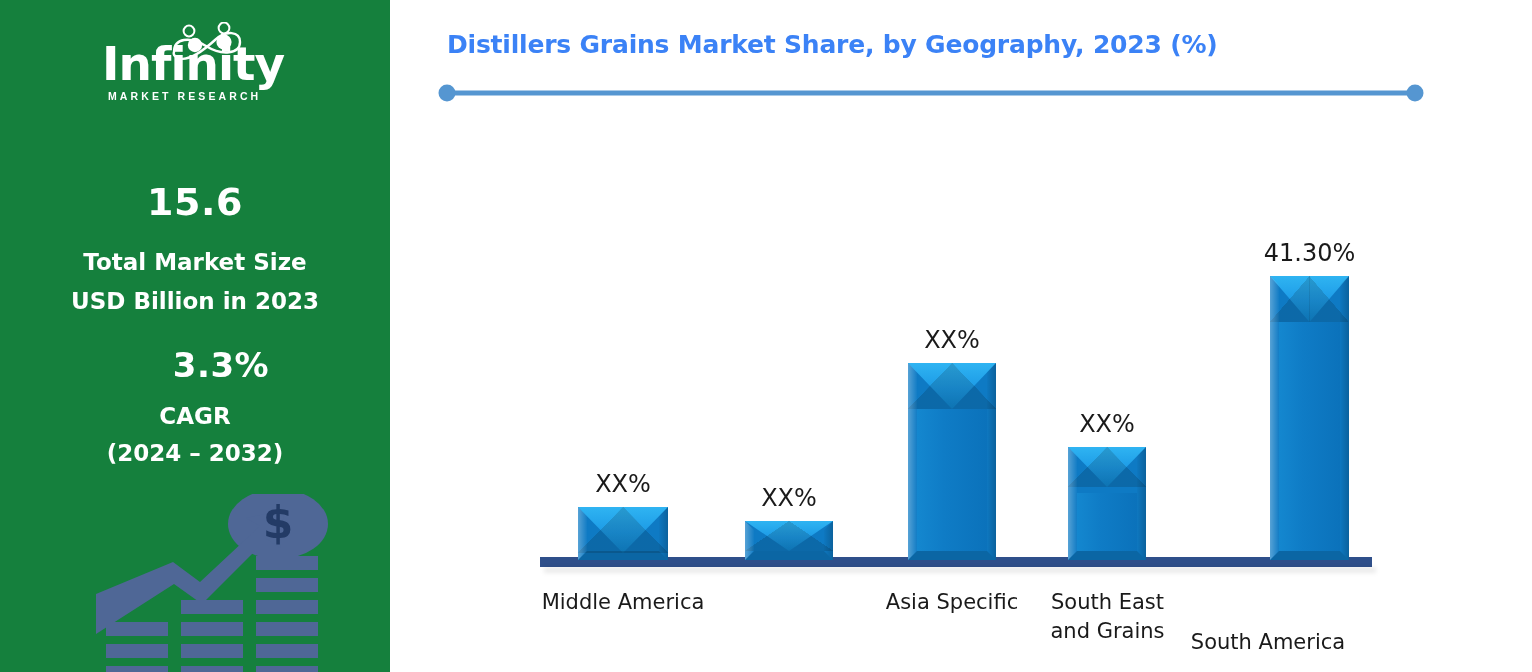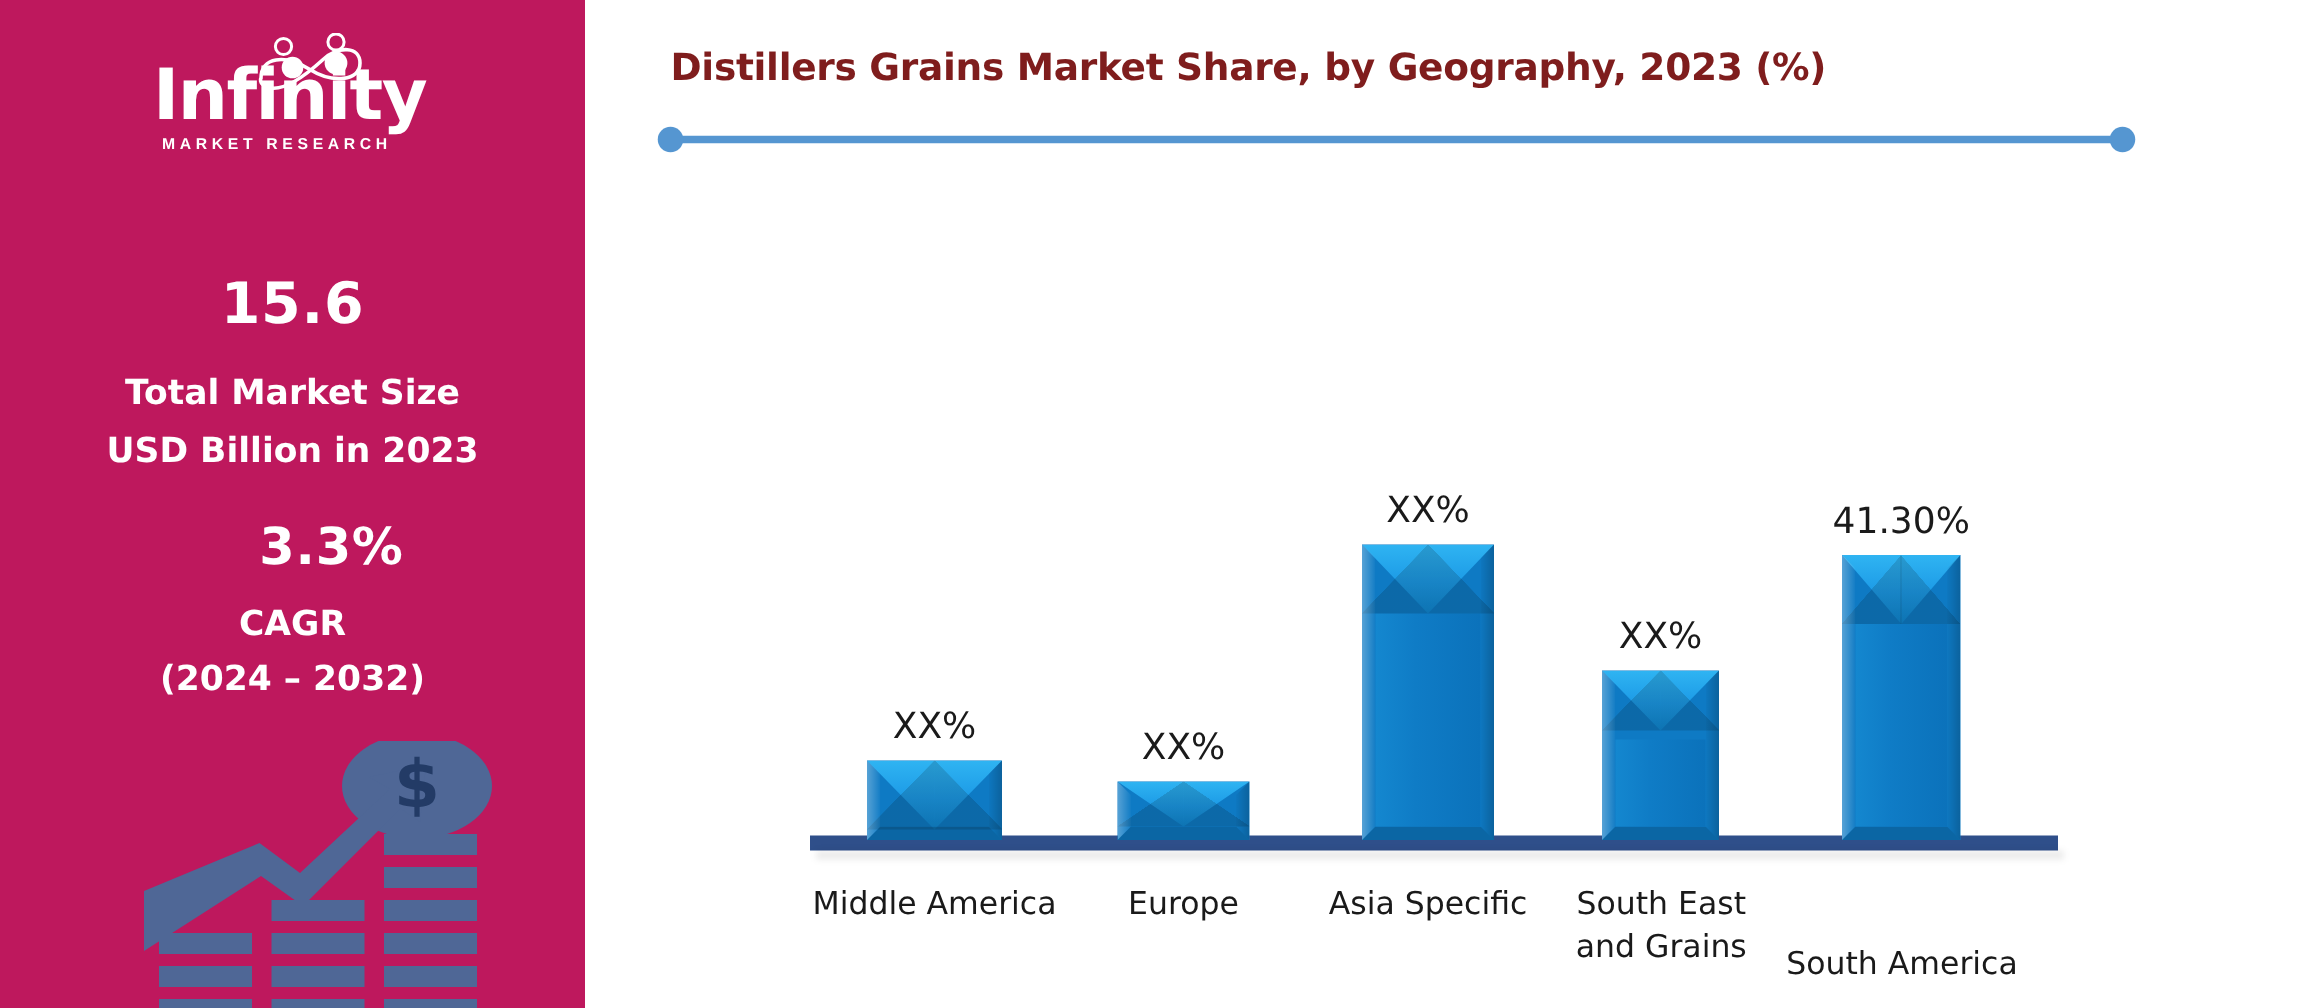--- a/index.html
+++ b/index.html
@@ -7,21 +7,21 @@
   body {
     font-family:"Liberation Sans", sans-serif;
     background:#ffffff;
     position:relative;
   }
 
   
   #sidebar {
     position:absolute; left:0; top:0;
     width:390px; height:672px;
-    background:#be185d;
+    background:#15803d;
     overflow:hidden;
   }
   #logo-block {
     position:absolute; left:0; top:26px; width:390px;
     display:flex; flex-direction:column; align-items:center;
   }
   #logo-mark { position:relative; width:190px; height:82px; }
   #logo-word {
     font-family:"DejaVu Sans", sans-serif;
     font-weight:700; font-size:47px; color:#ffffff;
@@ -66,21 +66,21 @@
   }
 
   
   #chart-panel {
     position:absolute; left:390px; top:0;
     width:1142px; height:672px; background:#ffffff;
   }
   #chart-title {
     position:absolute; left:57px; top:30px;
     font-family:"DejaVu Sans", sans-serif;
-    font-weight:700; font-size:25px; color:#7f1d1d;
+    font-weight:700; font-size:25px; color:#3b82f6;
     letter-spacing:-0.2px; white-space:nowrap;
   }
   #title-rule { position:absolute; left:48px; top:80px; }
 
   #plot { position:absolute; left:0; top:0; width:1142px; height:672px; }
 
   .bar-group { position:absolute; bottom:112px; }
   .bar {
     position:relative; width:100%; height:100%;
     background:#0e7ac4;
@@ -263,38 +263,35 @@
         <div class="bar-shadow"></div>
         <div class="bar-sheen"></div>
         <div class="bar-top-light" style="height:40px;"></div>
         <div class="bar-top-bevel" style="height:40px;"></div>
         <div class="bar-left-bevel"></div>
         <div class="bar-right-bevel"></div>
         <div class="bar-bottom-bevel"></div>
       </div>
     </div>
 
-    <div class="bar-group" style="left:838px; width:79px; height:190px;">
+    <div class="bar-group" style="left:880px; width:79px; height:284px;">
       <div class="bar-label">41.30%</div>
       <div class="bar">
         <div class="bar-shadow"></div>
         <div class="bar-sheen"></div>
         <div class="bar-top-light"></div>
         <div class="bar-top-bevel"></div>
         <div class="bar-left-bevel"></div>
         <div class="bar-right-bevel"></div>
         <div class="bar-bottom-bevel"></div>
       </div>
     </div>
 
     <div class="cat-label" style="left:143px; width:180px;">
       <div>Middle America</div>
-    </div>
-    <div class="cat-label" style="left:314px; width:170px;">
-      <div>Europe</div>
     </div>
     <div class="cat-label" style="left:477px; width:170px;">
       <div>Asia Specific</div>
     </div>
     <div class="cat-label" style="left:635px; width:165px;">
       <div>South East</div>
       <div>and Grains</div>
     </div>
     <div class="cat-label" style="left:793px; width:170px;margin-top:40px;">
       <div>South America</div>

